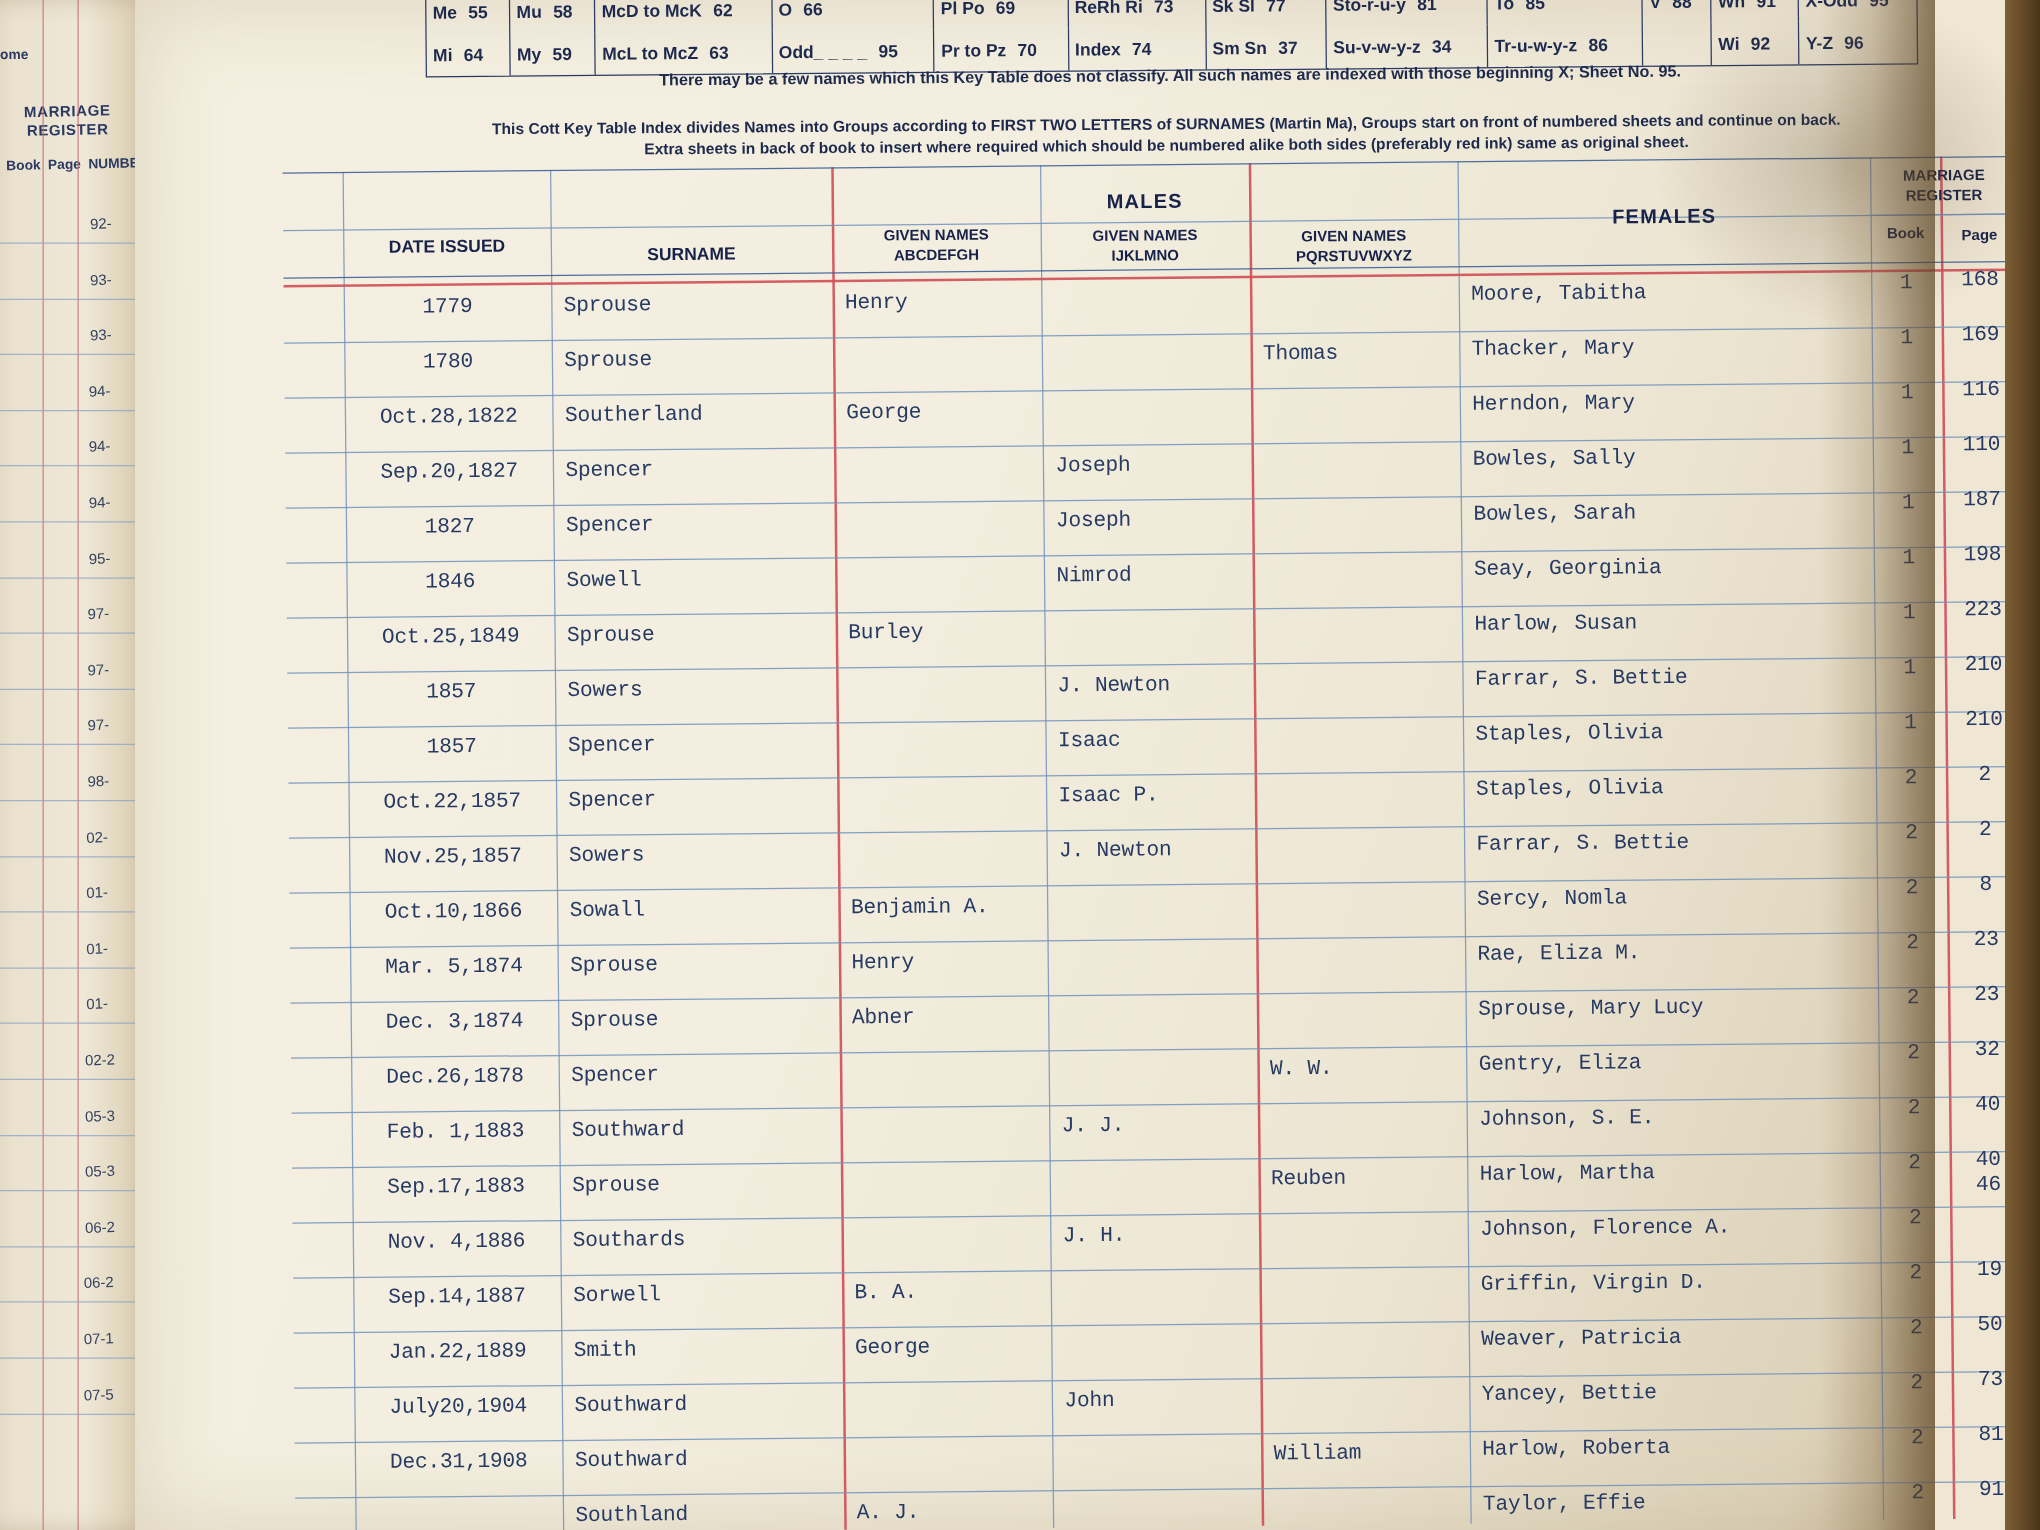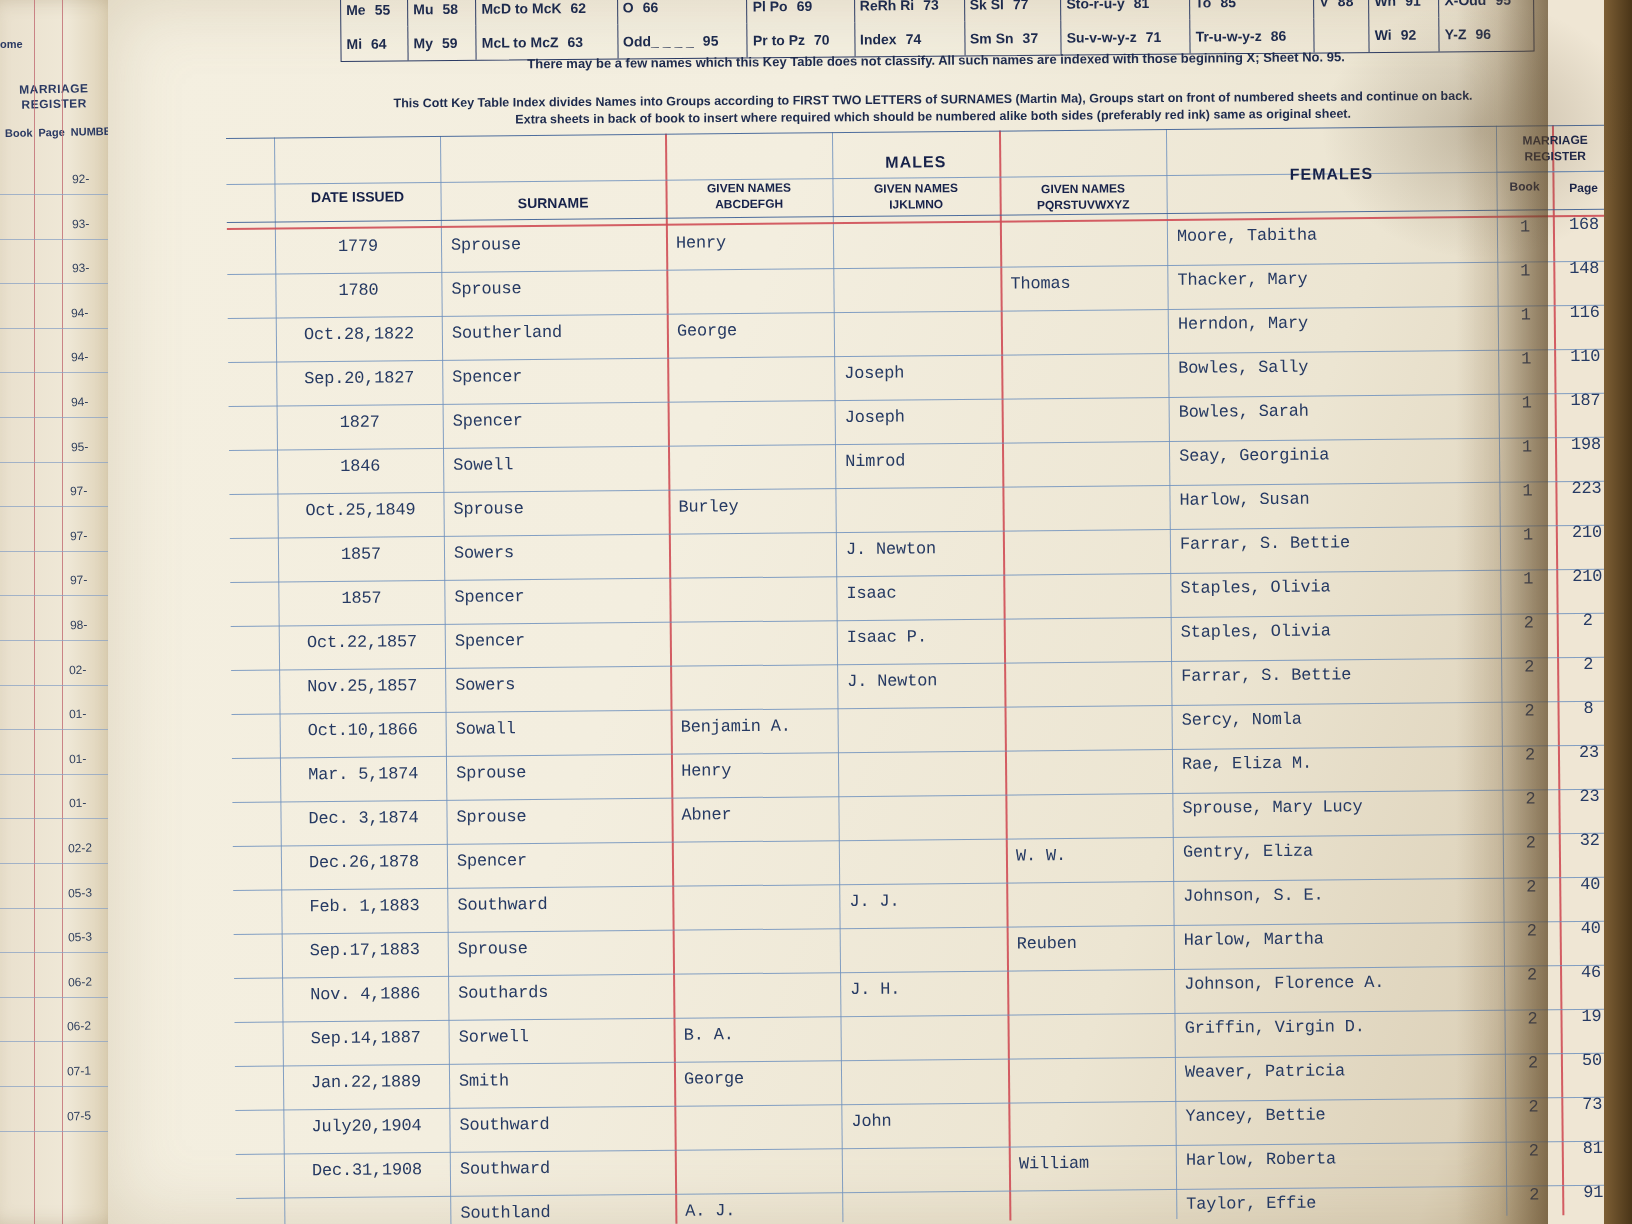--- a/index.html
+++ b/index.html
@@ -195,21 +195,21 @@
               <td class="last"><span class="kv">X-Odd</span><span class="num">95</span></td>
             </tr>
             <tr>
               <td><span class="kv">Mi</span><span class="num">64</span></td>
               <td><span class="kv">My</span><span class="num">59</span></td>
               <td><span class="kv">McL to McZ</span><span class="num">63</span></td>
               <td><span class="kv">Odd_ _ _ _</span><span class="num">95</span></td>
               <td><span class="kv">Pr to Pz</span><span class="num">70</span></td>
               <td><span class="kv">Index</span><span class="num">74</span></td>
               <td><span class="kv">Sm Sn</span><span class="num">37</span></td>
-              <td><span class="kv">Su-v-w-y-z</span><span class="num">71</span></td>
+              <td><span class="kv">Su-v-w-y-z</span><span class="num">34</span></td>
               <td><span class="kv">Tr-u-w-y-z</span><span class="num">86</span></td>
               <td>&nbsp;</td>
               <td><span class="kv">Wi</span><span class="num">92</span></td>
               <td class="last"><span class="kv">Y-Z</span><span class="num">96</span></td>
             </tr>
           </tbody>
       </table>
     </div>
     <div id="keynote">There may be a few names which this Key Table does not classify.   All such names are indexed with those beginning X; Sheet No. 95.</div>
     <div id="keynote2">
@@ -278,21 +278,21 @@
           <div class="cell" style="top: 100px; left: 224px; width: 215px;">Sprouse</div>
           <div class="cell" style="top: 100px; left: 449px; width: 157px;">Henry</div>
           <div class="cell" style="top: 98px; left: 950px; width: 320px;">Moore, Tabitha</div>
           <div class="cell c" style="top: 92px; left: 1270px; width: 56px;">1</div>
           <div class="cell c" style="top: 90px; left: 1326px; width: 62px;">168</div>
           <div class="cell c" style="top: 144px; left: 48px; width: 166px;">1780</div>
           <div class="cell" style="top: 144px; left: 224px; width: 215px;">Sprouse</div>
           <div class="cell" style="top: 144px; left: 783px; width: 157px;">Thomas</div>
           <div class="cell" style="top: 142px; left: 950px; width: 320px;">Thacker, Mary</div>
           <div class="cell c" style="top: 136px; left: 1270px; width: 56px;">1</div>
-          <div class="cell c" style="top: 134px; left: 1326px; width: 62px;">148</div>
+          <div class="cell c" style="top: 134px; left: 1326px; width: 62px;">169</div>
           <div class="cell c" style="top: 188px; left: 48px; width: 166px;">Oct.28,1822</div>
           <div class="cell" style="top: 188px; left: 224px; width: 215px;">Southerland</div>
           <div class="cell" style="top: 188px; left: 449px; width: 157px;">George</div>
           <div class="cell" style="top: 186px; left: 950px; width: 320px;">Herndon, Mary</div>
           <div class="cell c" style="top: 180px; left: 1270px; width: 56px;">1</div>
           <div class="cell c" style="top: 178px; left: 1326px; width: 62px;">116</div>
           <div class="cell c" style="top: 232px; left: 48px; width: 166px;">Sep.20,1827</div>
           <div class="cell" style="top: 232px; left: 224px; width: 215px;">Spencer</div>
           <div class="cell" style="top: 232px; left: 616px; width: 157px;">Joseph</div>
           <div class="cell" style="top: 230px; left: 950px; width: 320px;">Bowles, Sally</div>
@@ -374,21 +374,21 @@
           <div class="cell" style="top: 804px; left: 224px; width: 215px;">Sprouse</div>
           <div class="cell" style="top: 804px; left: 783px; width: 157px;">Reuben</div>
           <div class="cell" style="top: 802px; left: 950px; width: 320px;">Harlow, Martha</div>
           <div class="cell c" style="top: 796px; left: 1270px; width: 56px;">2</div>
           <div class="cell c" style="top: 794px; left: 1326px; width: 62px;">40</div>
           <div class="cell c" style="top: 848px; left: 48px; width: 166px;">Nov. 4,1886</div>
           <div class="cell" style="top: 848px; left: 224px; width: 215px;">Southards</div>
           <div class="cell" style="top: 848px; left: 616px; width: 157px;">J. H.</div>
           <div class="cell" style="top: 846px; left: 950px; width: 320px;">Johnson, Florence A.</div>
           <div class="cell c" style="top: 840px; left: 1270px; width: 56px;">2</div>
-          <div class="cell c" style="top: 838px; left: 1326px; width: 62px;">46</div>
+          <div class="cell c" style="top: 814px; left: 1326px; width: 62px;">46</div>
           <div class="cell c" style="top: 892px; left: 48px; width: 166px;">Sep.14,1887</div>
           <div class="cell" style="top: 892px; left: 224px; width: 215px;">Sorwell</div>
           <div class="cell" style="top: 892px; left: 449px; width: 157px;">B. A.</div>
           <div class="cell" style="top: 890px; left: 950px; width: 320px;">Griffin, Virgin D.</div>
           <div class="cell c" style="top: 884px; left: 1270px; width: 56px;">2</div>
           <div class="cell c" style="top: 882px; left: 1326px; width: 62px;">19</div>
           <div class="cell c" style="top: 936px; left: 48px; width: 166px;">Jan.22,1889</div>
           <div class="cell" style="top: 936px; left: 224px; width: 215px;">Smith</div>
           <div class="cell" style="top: 936px; left: 449px; width: 157px;">George</div>
           <div class="cell" style="top: 934px; left: 950px; width: 320px;">Weaver, Patricia</div>

